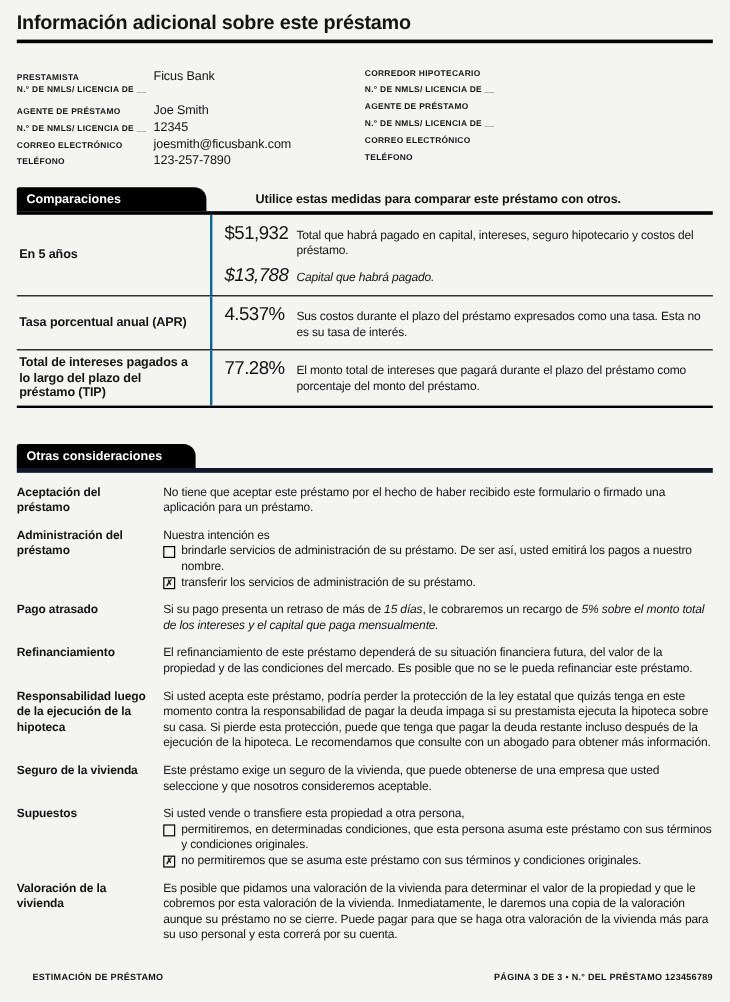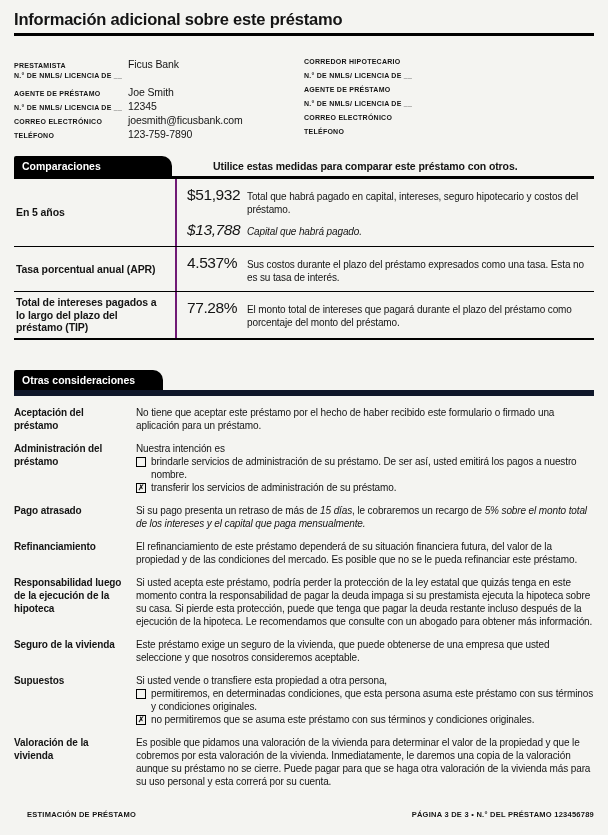--- a/index.html
+++ b/index.html
@@ -21,28 +21,28 @@
   
   .comp-head{display:flex;align-items:flex-end;}
   .comp-tab{width:150px;flex:none;background:#000;color:#fff;font-weight:bold;font-size:10.5px;
     padding:4px 0 4px 8px;border-radius:2px 10px 0 0;}
   .comp-head-text{font-weight:bold;font-size:10.5px;padding:0 0 4px 13px;letter-spacing:-0.1px;margin-left:28px;}
   .comp-body{border-top:3px solid #000;border-bottom:2px solid #000;}
   .comp-row{display:flex;}
   .comp-row + .comp-row{border-top:1.5px solid #000;}
   .comp-label{width:161px;flex:none;display:flex;align-items:center;box-sizing:border-box;
     padding:4px 12px 4px 2px;font-weight:bold;font-size:10.5px;line-height:12.5px;letter-spacing:-0.1px;}
-  .comp-cell{flex:1;border-left:2px solid #701a75;padding:7px 4px 7px 10px;}
+  .comp-cell{flex:1;border-left:2px solid #0369a1;padding:7px 4px 7px 10px;}
   .entry{display:flex;align-items:baseline;}
   .entry + .entry{margin-top:5px;font-style:italic;}
   .amount{width:60px;flex:none;font-size:15.5px;letter-spacing:-0.4px;}
   .desc{flex:1;font-size:10px;line-height:12.5px;letter-spacing:-0.12px;}
   
   .other{margin-top:30px;}
-  .other-head{border-bottom:6px solid #0f172a;}
+  .other-head{border-bottom:4px solid #0f172a;}
   .other-tab{display:inline-block;background:#000;color:#fff;font-weight:bold;font-size:10.5px;
     padding:4px 28px 4px 8px;border-radius:2px 10px 0 0;}
   .o-row{display:grid;grid-template-columns:122px 1fr;margin-top:10px;}
   .o-label{font-weight:bold;font-size:10px;line-height:13px;padding-right:14px;letter-spacing:-0.1px;}
   .o-text{font-size:10px;line-height:13px;letter-spacing:-0.12px;}
   .opt{display:flex;align-items:flex-start;}
   .cb{flex:none;width:8px;height:8px;border:1.1px solid #000;margin:2px 5px 0 0;
     font-size:7.5px;line-height:8px;text-align:center;font-weight:bold;}
   .it{font-style:italic;}
   
@@ -74,21 +74,21 @@
       <div class="c-row">
         <span class="c-label">N.° DE NMLS/ LICENCIA DE __</span>
         <span class="c-value">12345</span>
       </div>
       <div class="c-row">
         <span class="c-label">CORREO ELECTRÓNICO</span>
         <span class="c-value">joesmith@ficusbank.com</span>
       </div>
       <div class="c-row">
         <span class="c-label">TELÉFONO</span>
-        <span class="c-value">123-759-7890</span>
+        <span class="c-value">123-257-7890</span>
       </div>
     </div>
     <div class="contact-col">
       <div class="c-row">
         <span class="c-label">CORREDOR HIPOTECARIO</span>
         <span class="c-value"></span>
       </div>
       <div class="c-row">
         <span class="c-label">N.° DE NMLS/ LICENCIA DE __</span>
         <span class="c-value"></span>

